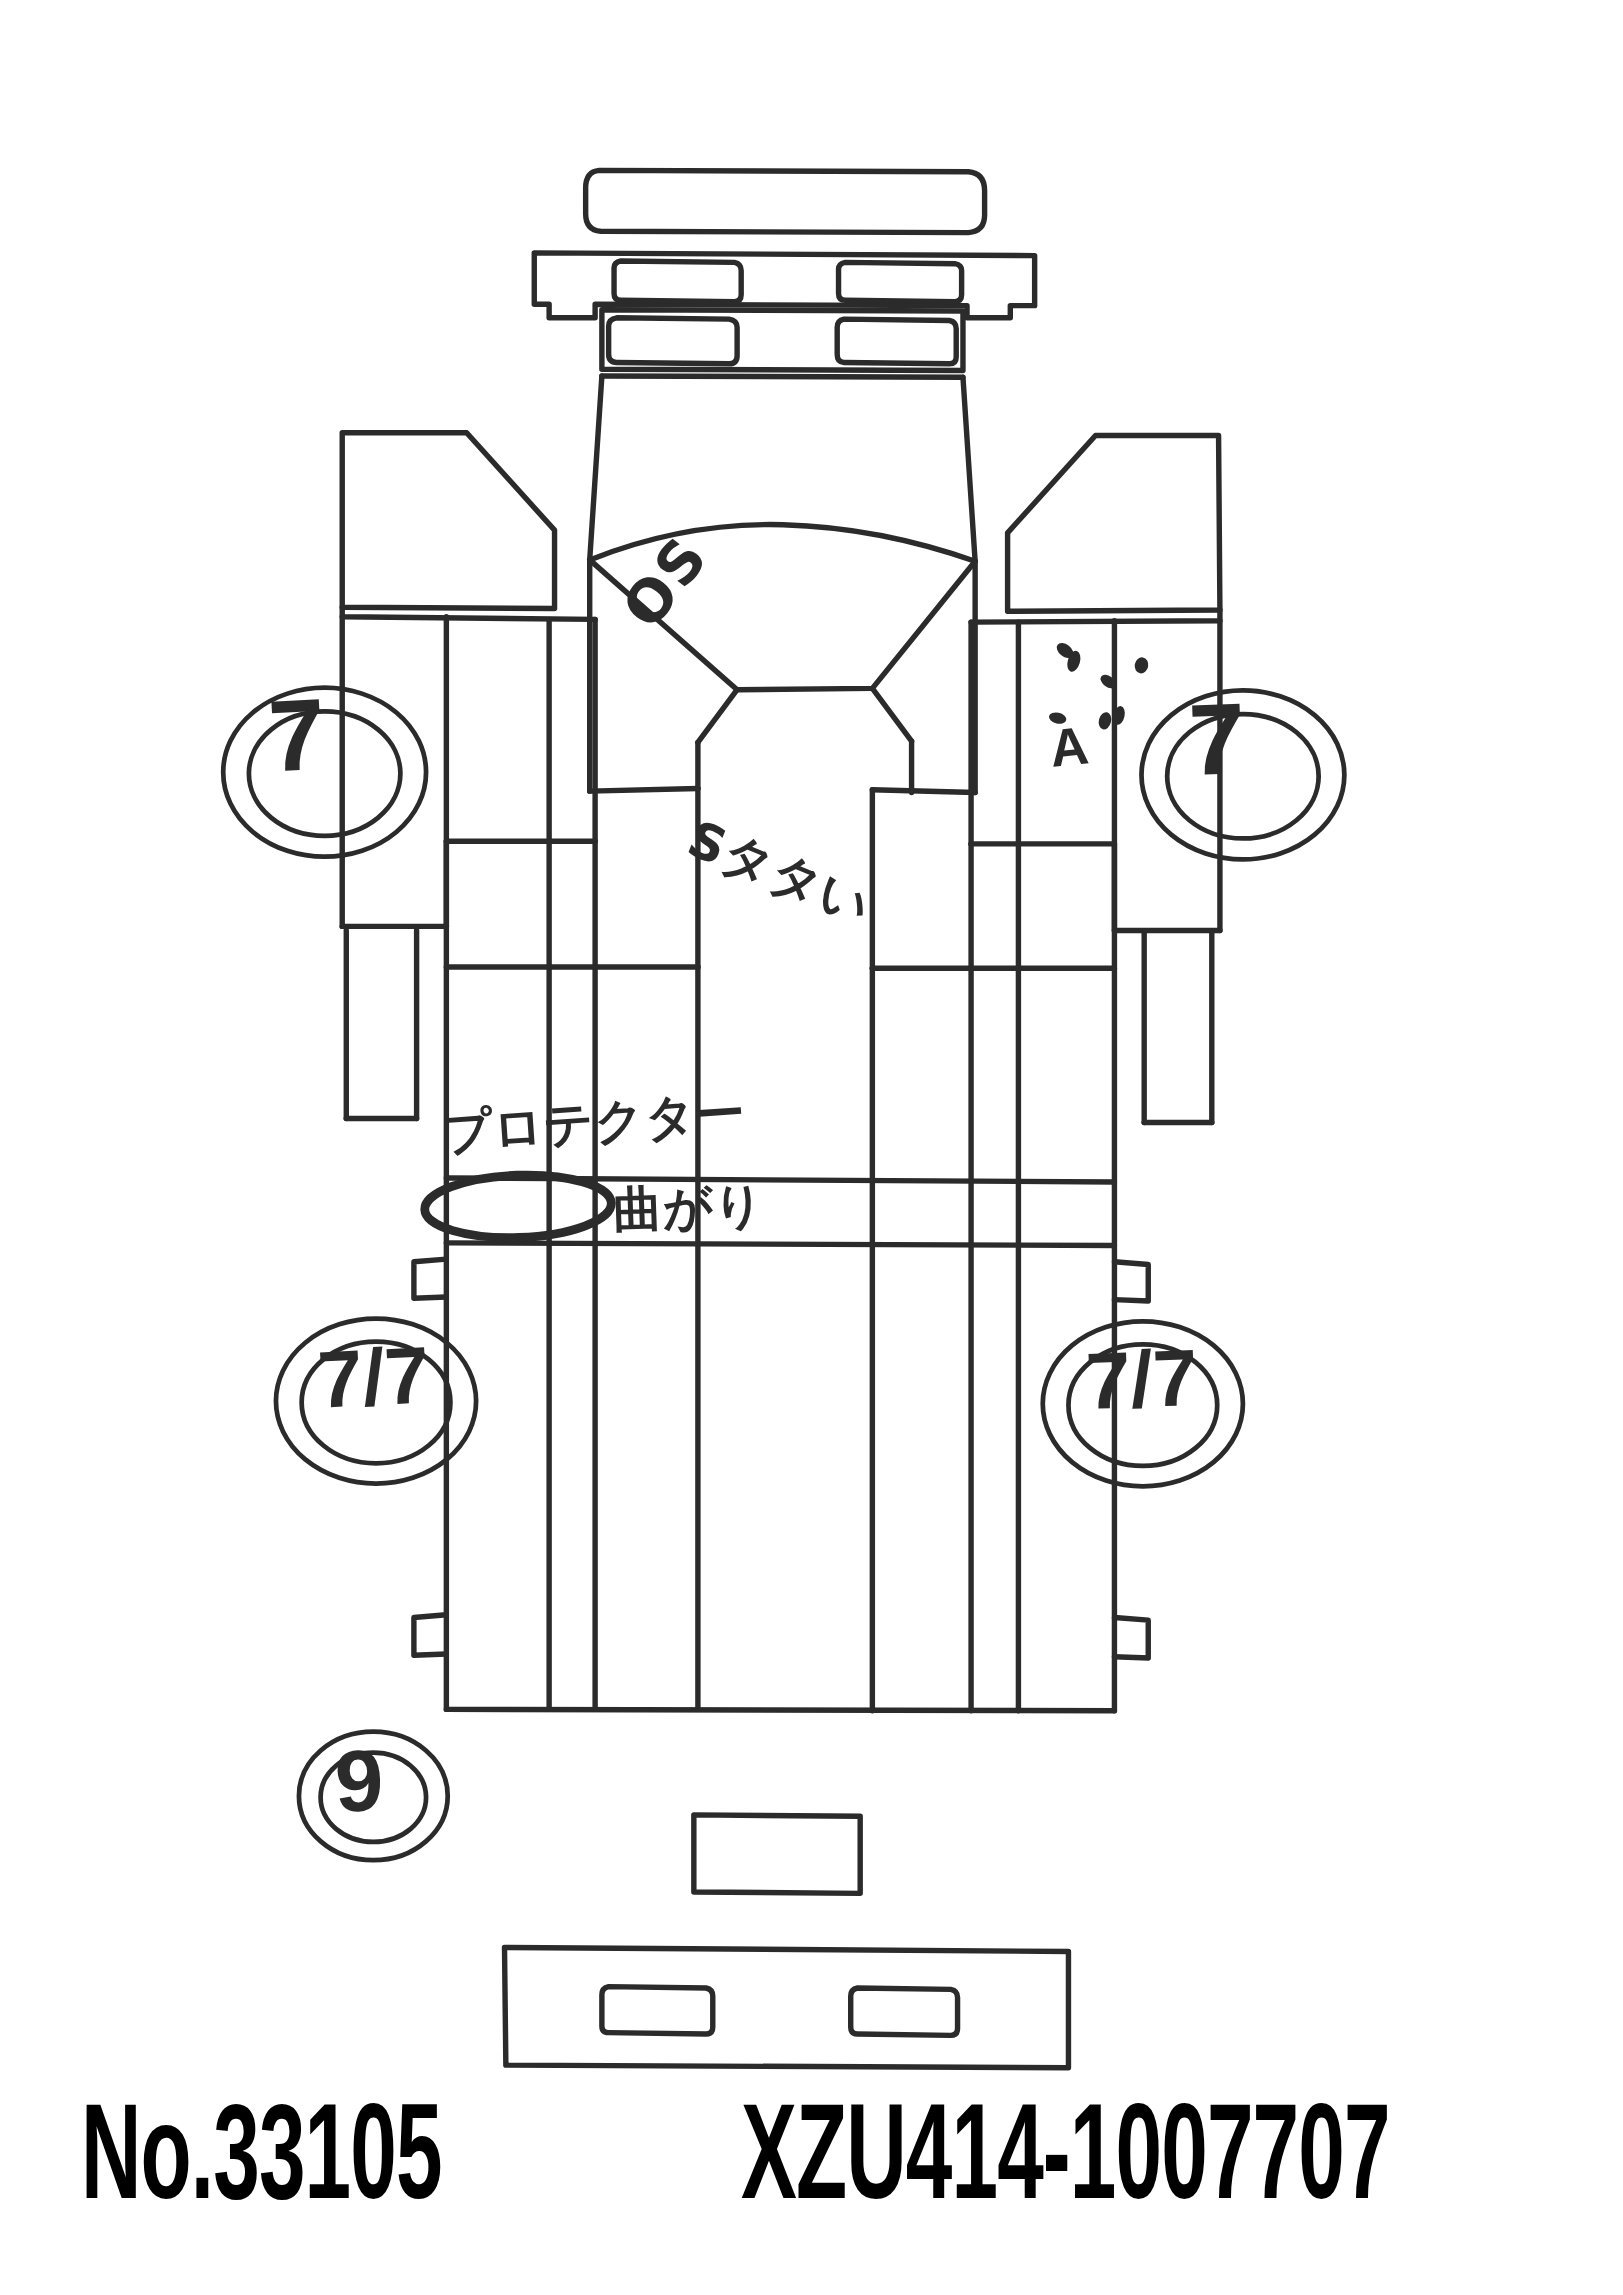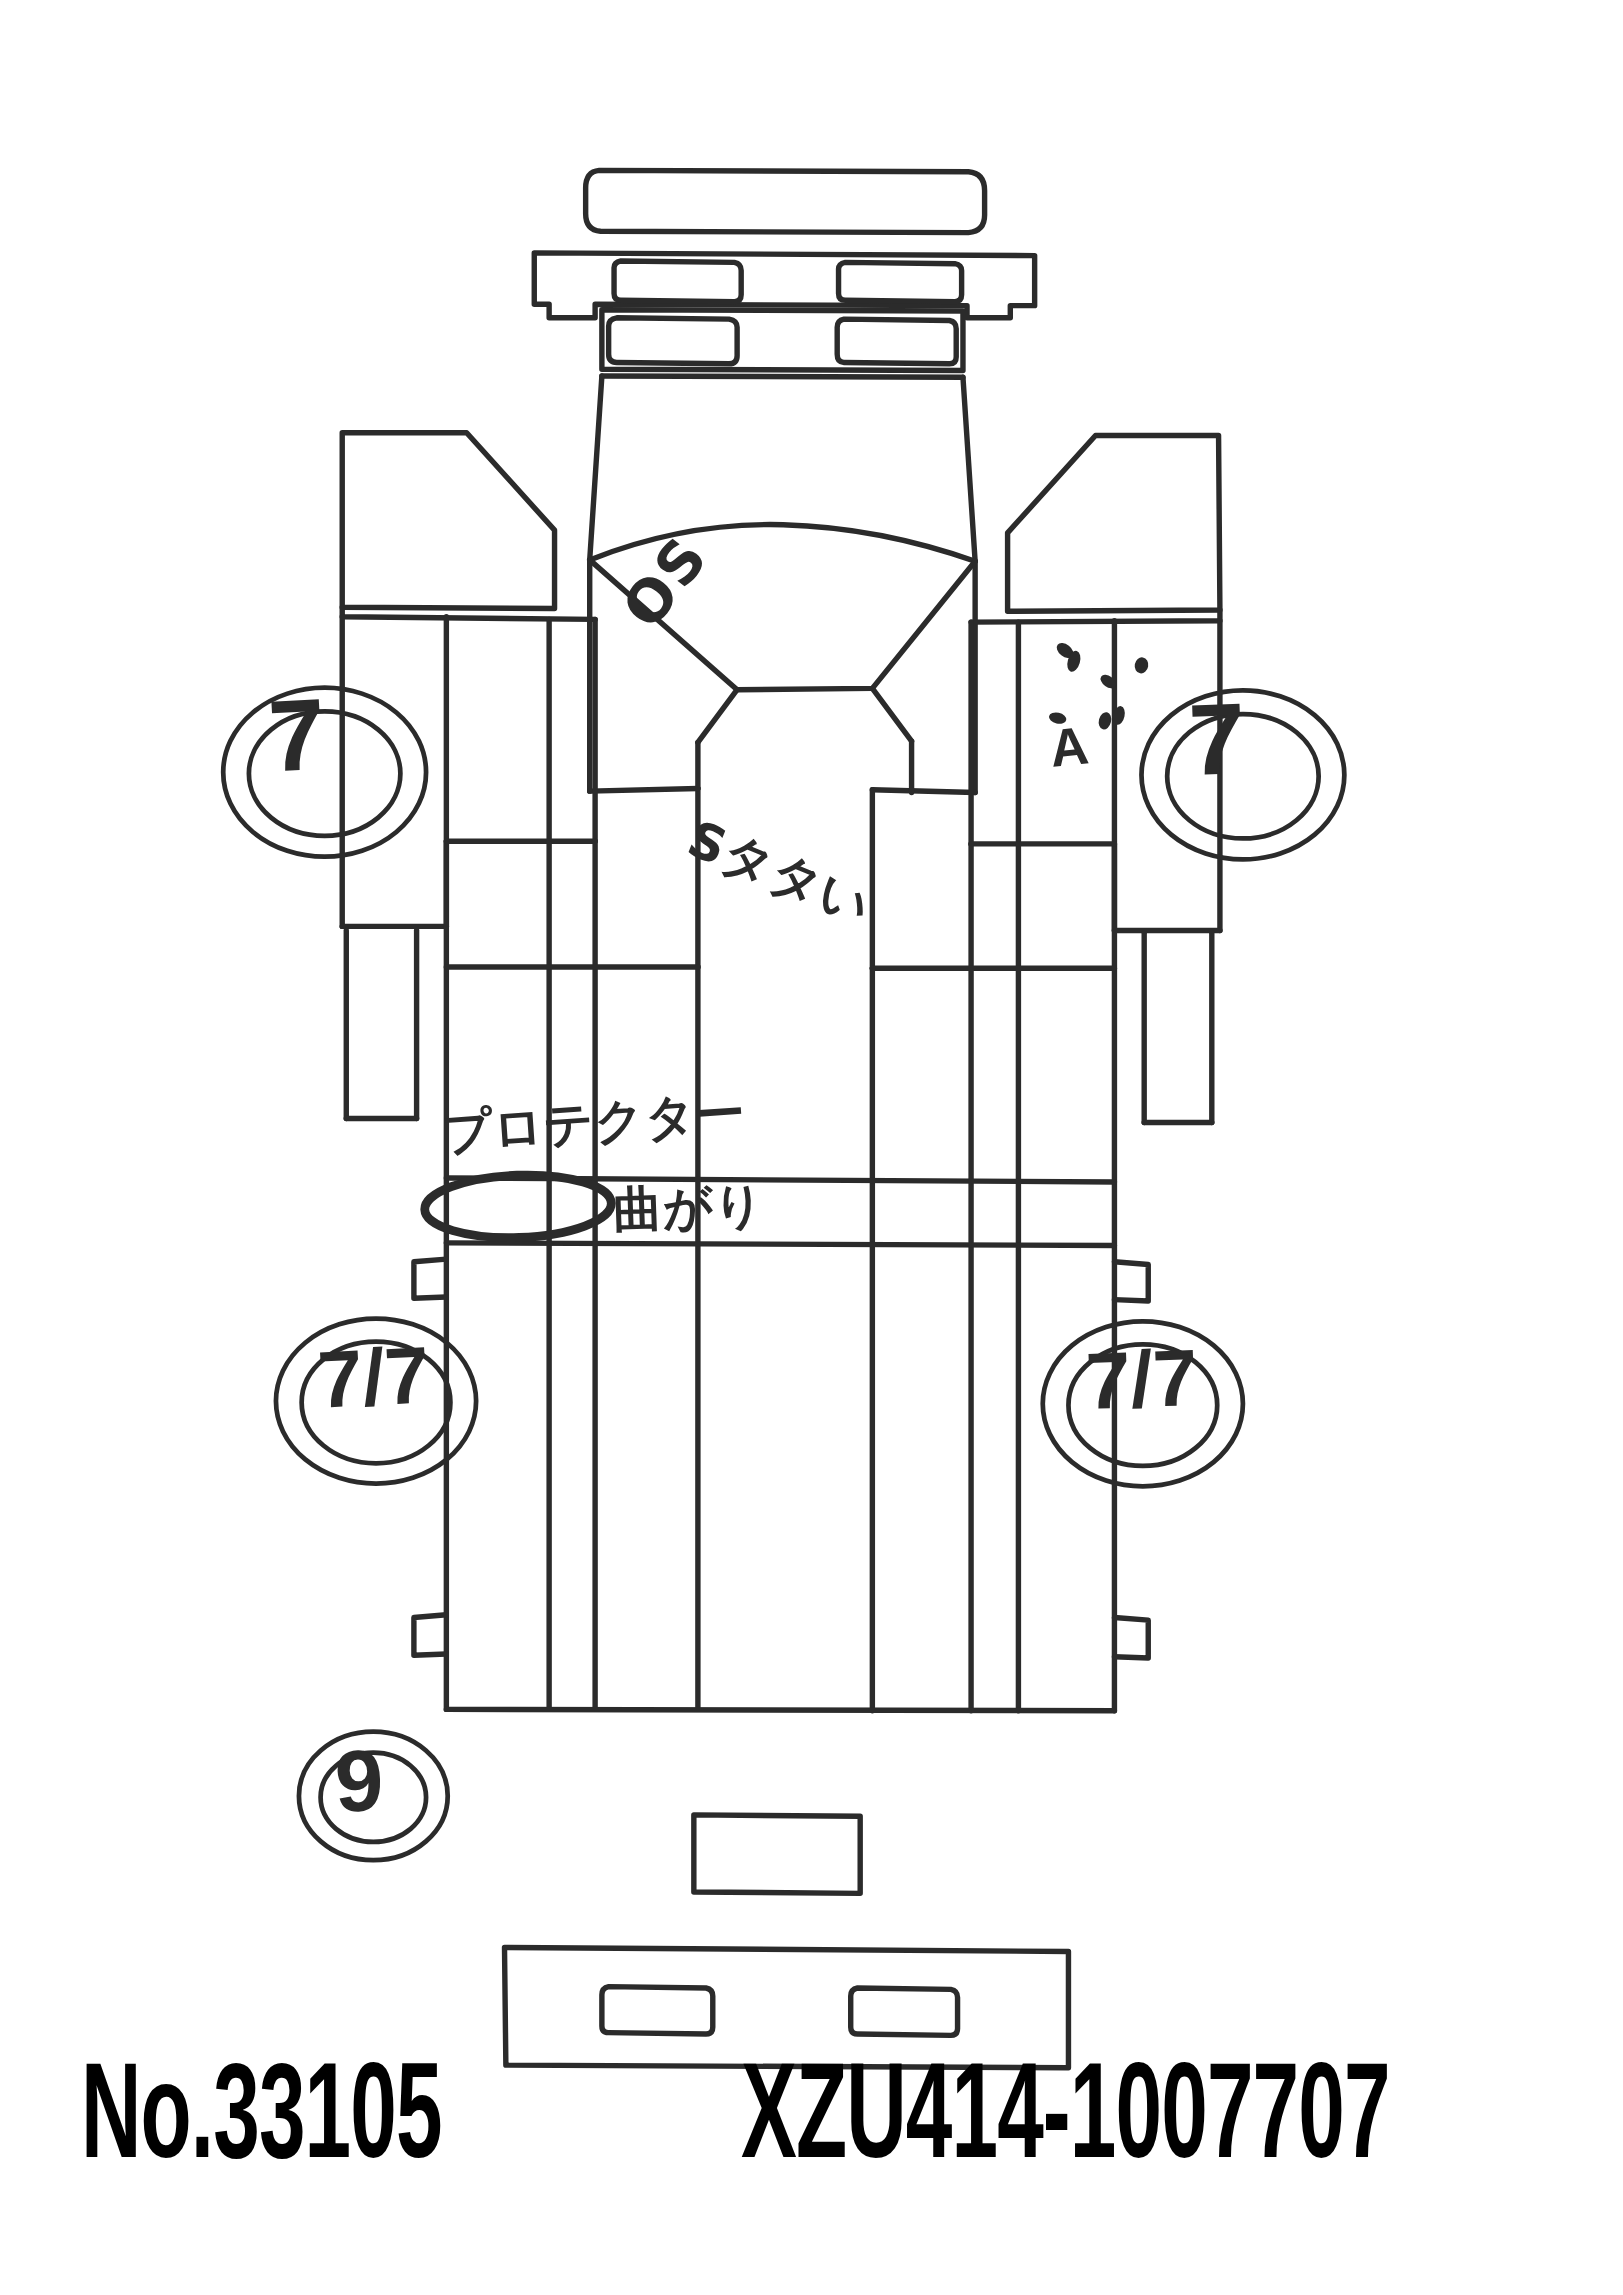--- a/index.html
+++ b/index.html
@@ -24,21 +24,21 @@
     width: 1623px;
     height: 2295px;
   }
   .caption-row {
     position: absolute;
     left: 0;
     top: 2043px;
     width: 1623px;
     height: 176px;
     display: flex;
-    align-items: flex-start;
+    align-items: flex-end;
     padding-left: 81px;
     box-sizing: border-box;
   }
   .caption-text {
     font-family: "Liberation Sans", sans-serif;
     font-weight: bold;
     font-size: 135px;
     line-height: 1;
     color: #000000;
     transform: scaleX(0.62);

